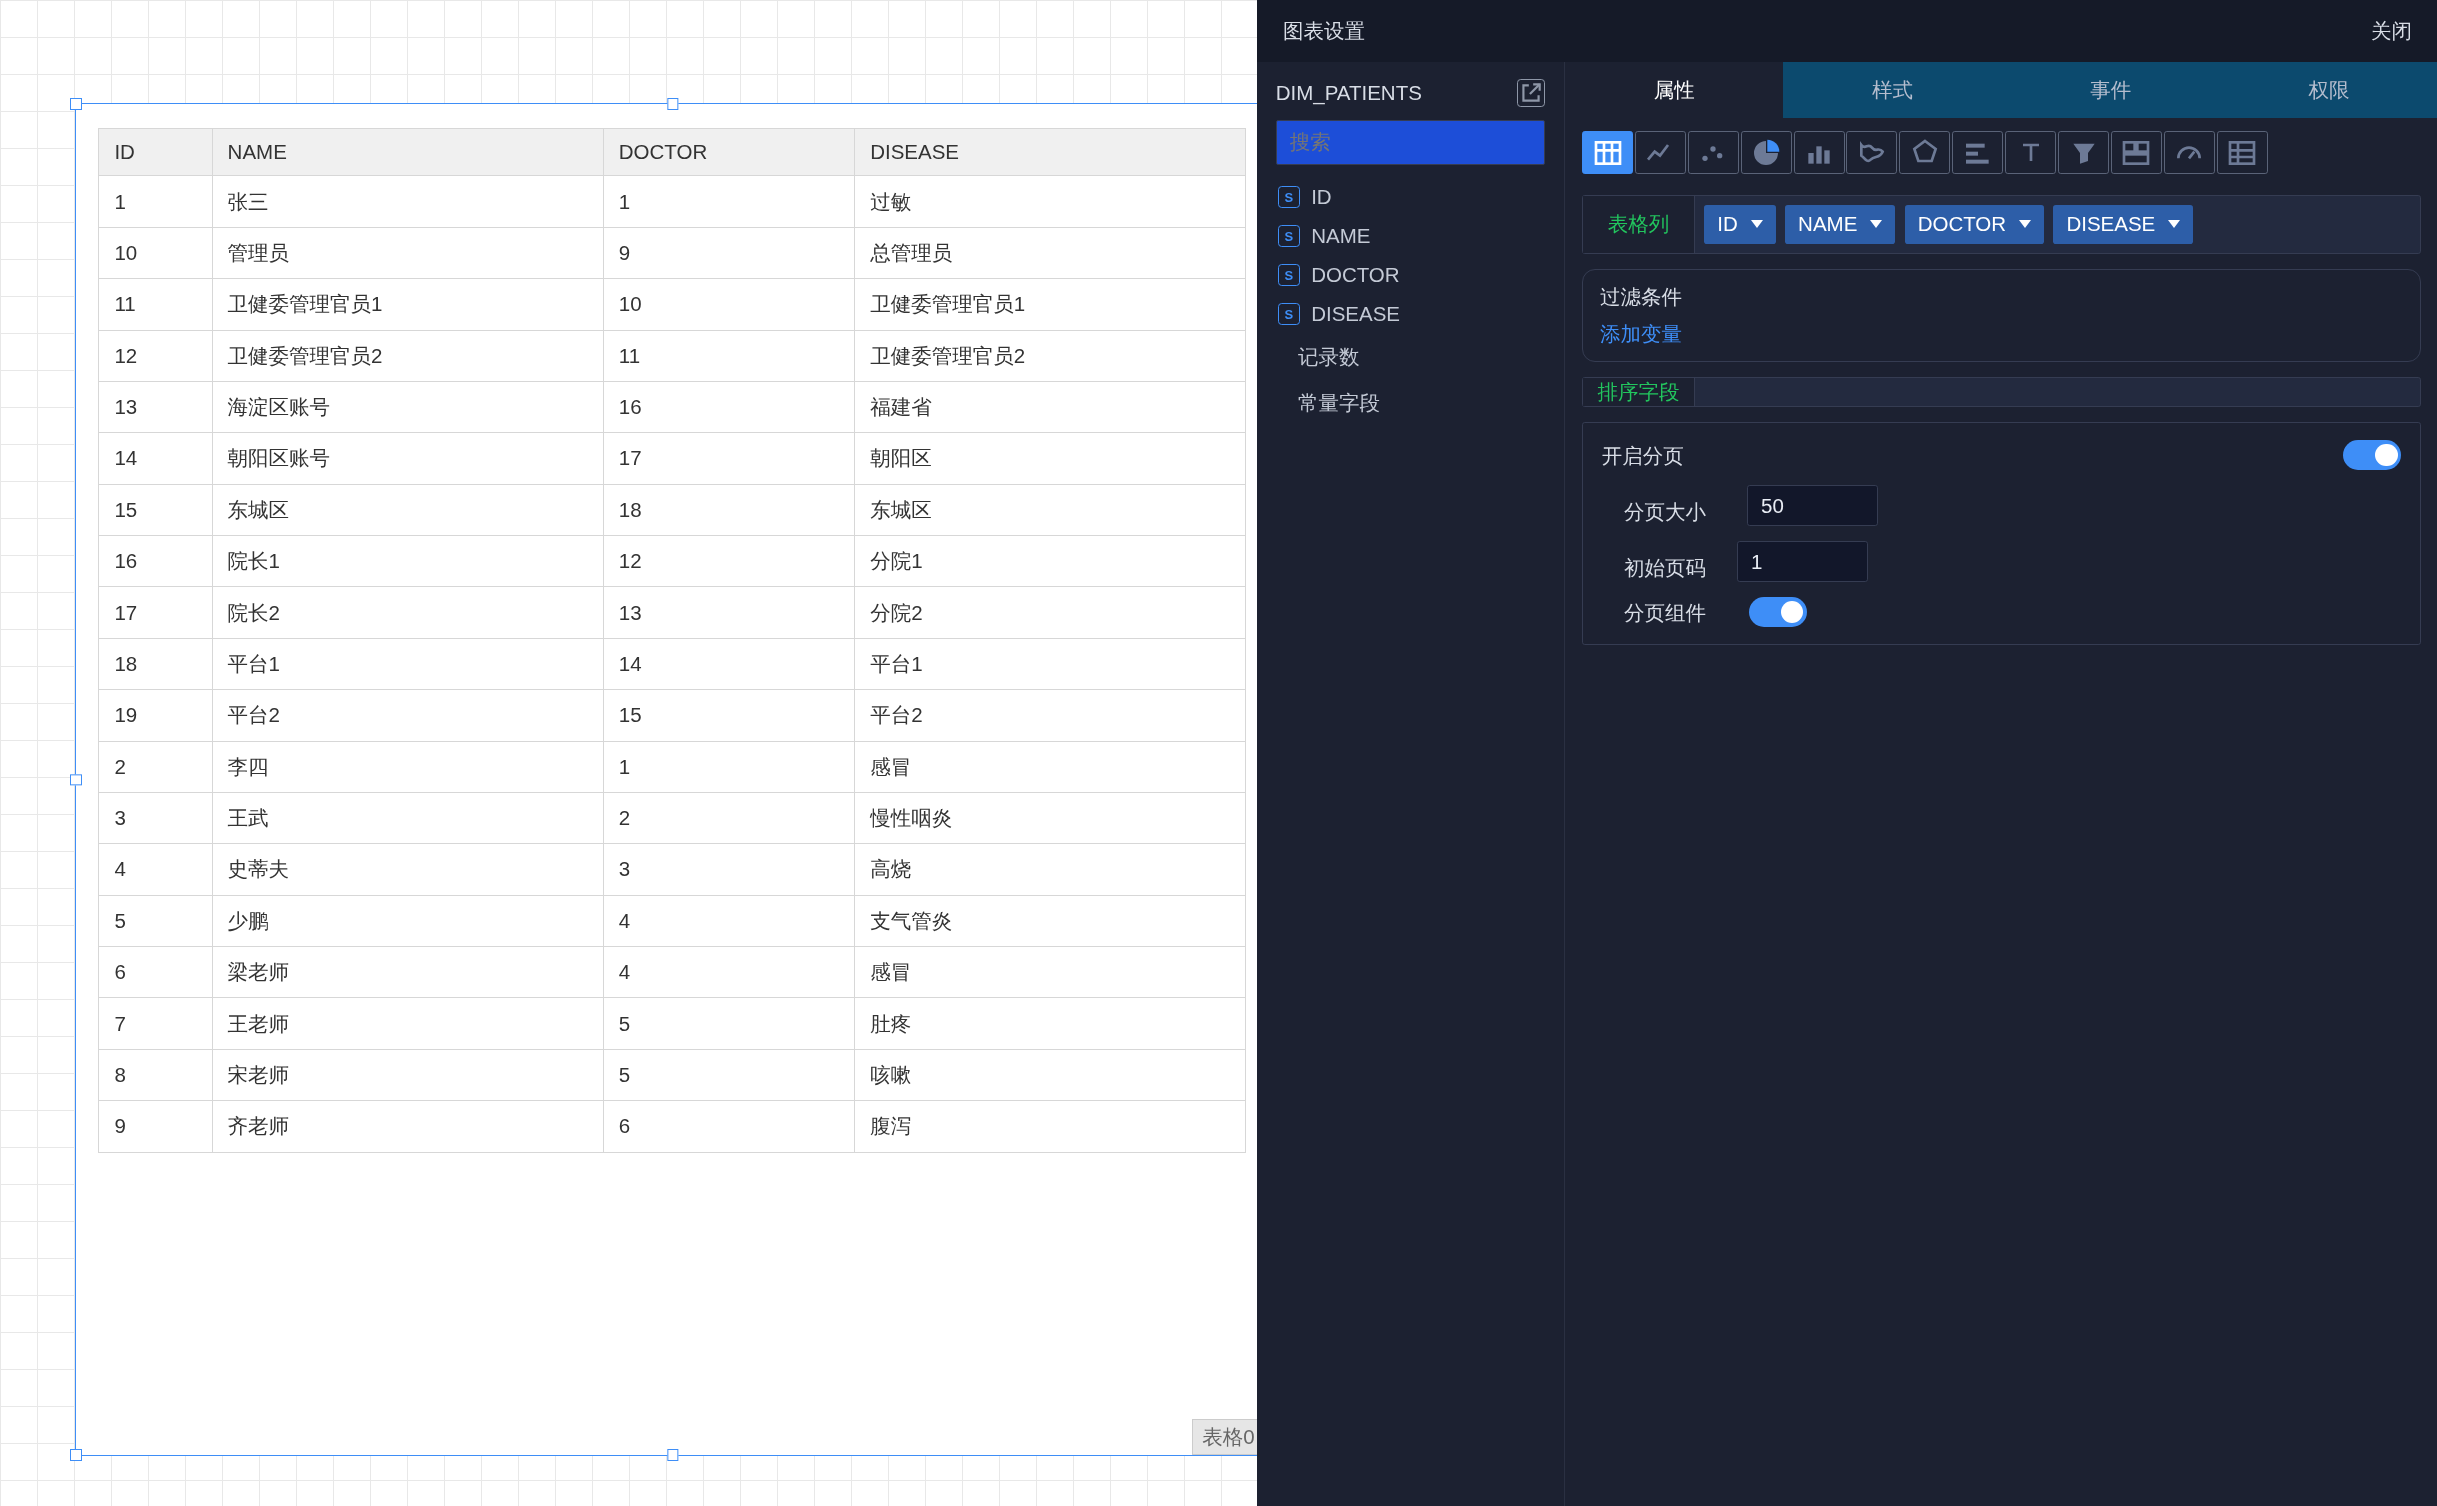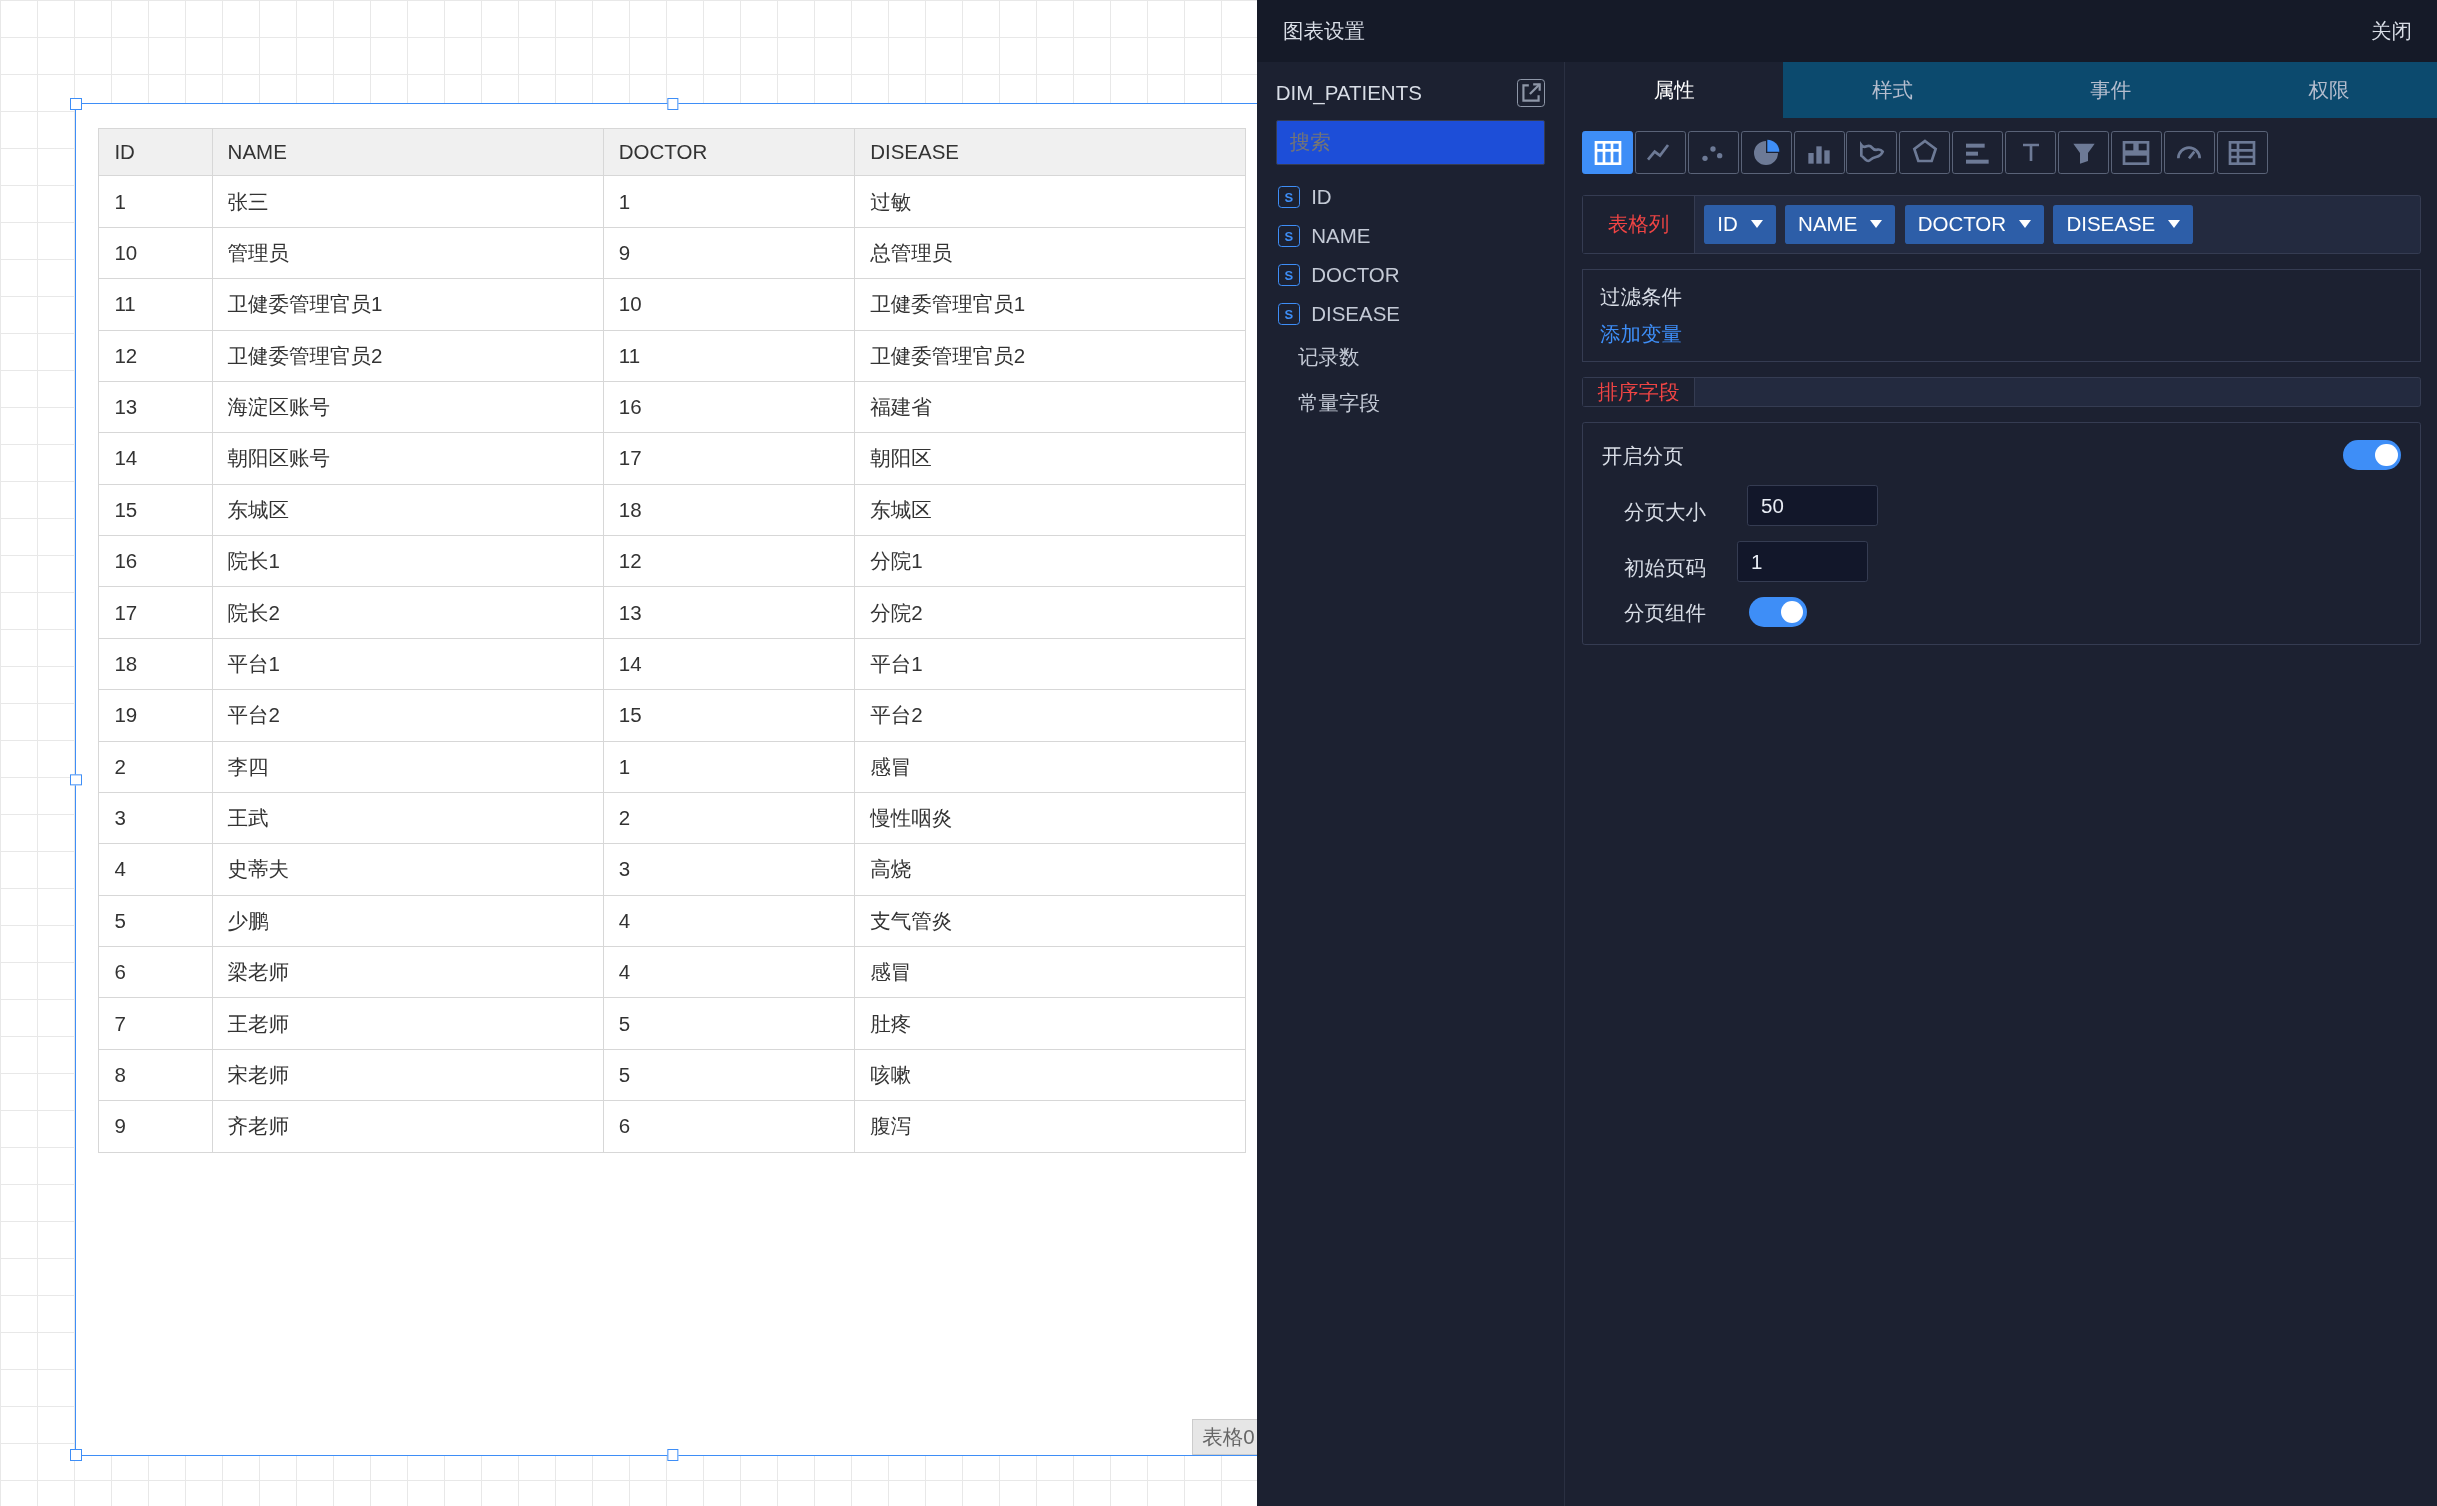--- a/index.html
+++ b/index.html
@@ -205,21 +205,21 @@
   display: flex;
   align-items: stretch;
   margin: 7.5px 17px;
   border: 0.9px solid #353c52;
   border-radius: 2.8px;
   background: #232a3f;
 }
 .drop-row .label-cell {
   width: 112px;
   display:flex;align-items:center;justify-content:center;
-  color: #ef4444;
+  color: #22c55e;
   background: #1c2131;
   border-right: 0.9px solid #353c52;
 }
 .drop-row .chips {
   flex: 1;
   display: flex;
   gap: 9.3px;
   padding: 9.3px;
   flex-wrap: wrap;
 }
@@ -230,21 +230,21 @@
   border-radius: 2.8px;
   display:flex;align-items:center;gap:13px;
 }
 .chip .caret {
   width:0;height:0;border-left:6.5px solid transparent;border-right:6.5px solid transparent;border-top:8.4px solid #fff;
 }
 
 .filter-box {
   margin: 7.5px 17px;
   border: 0.9px solid #353c52;
-  border-radius: 0;
+  border-radius: 13px;
   padding: 13px 17px;
 }
 .filter-box .t { color: #d8dde6; margin-bottom: 9.3px; }
 .filter-box .link { color: #3e8ef7; }
 
 .pag-section {
   margin: 7.5px 17px;
   border: 0.9px solid #353c52;
   border-radius: 2.8px;
   padding: 17px 18.7px;

